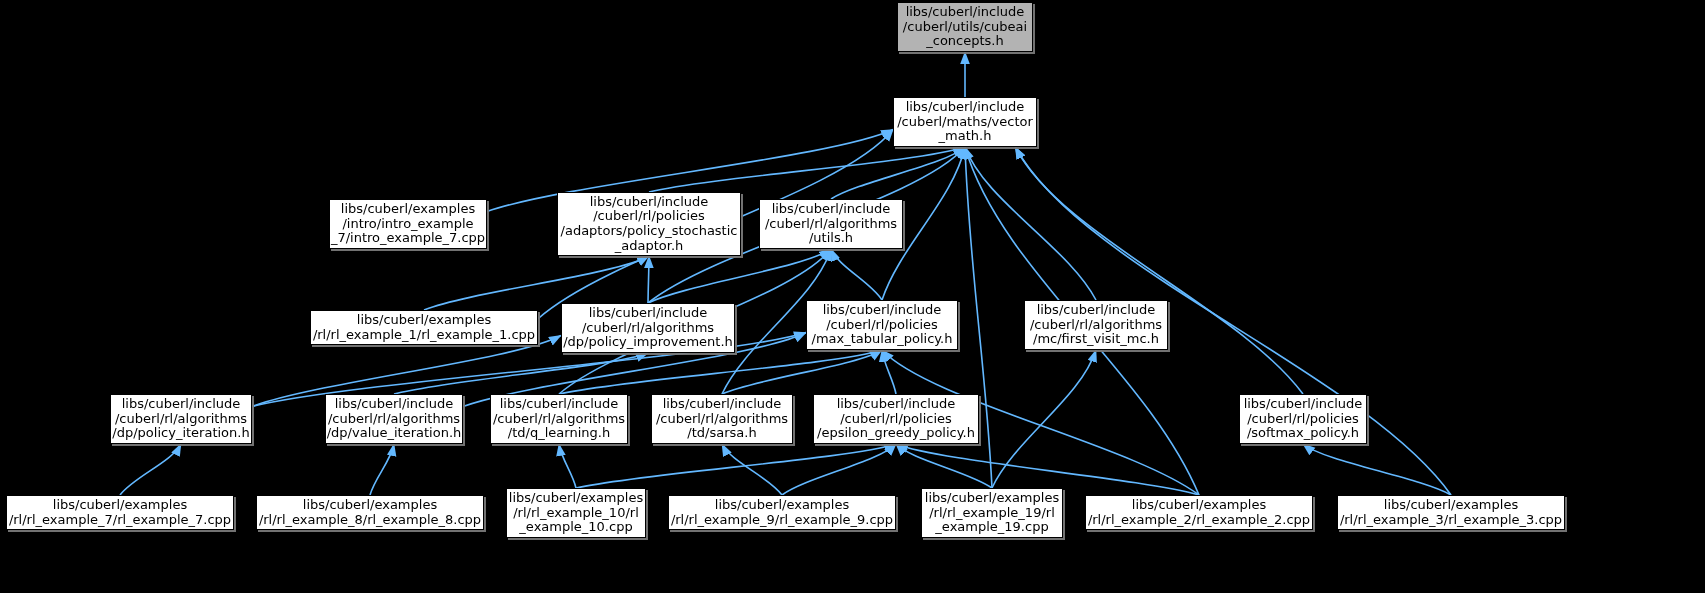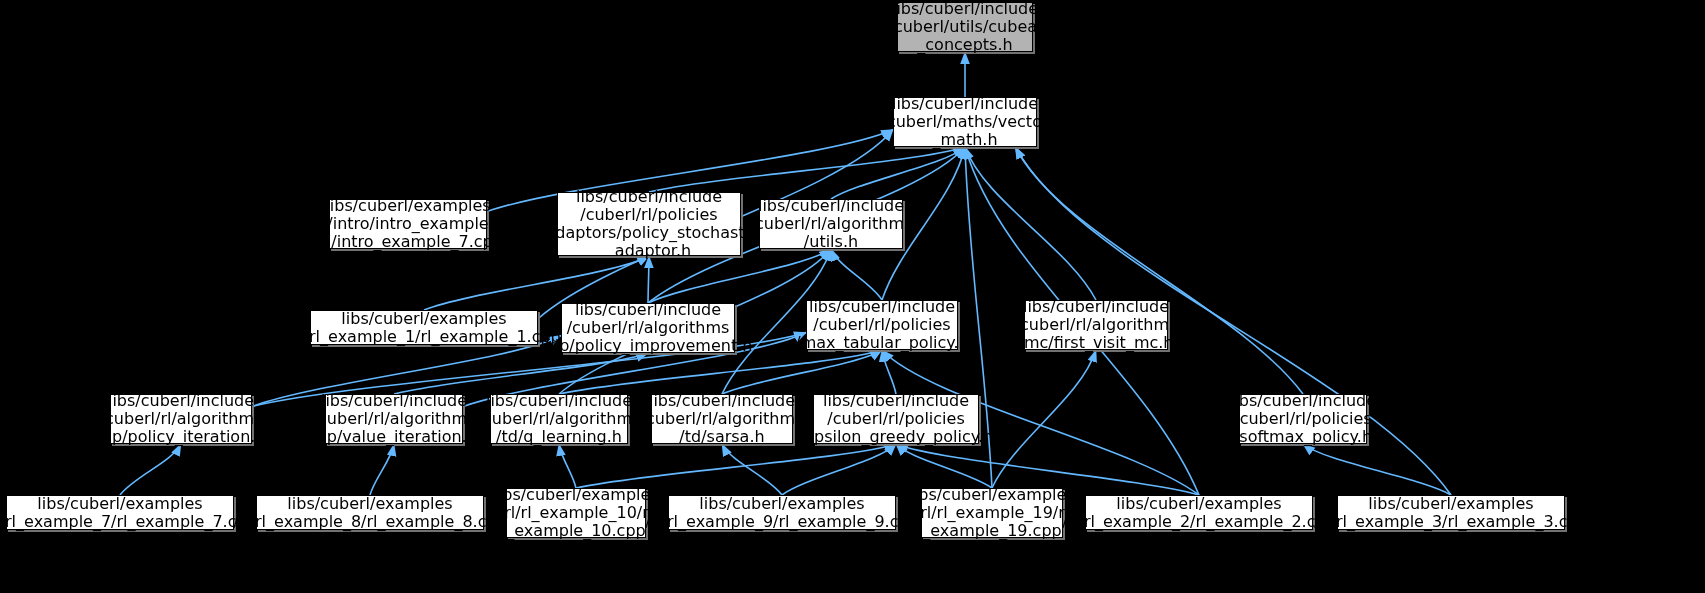--- a/index.html
+++ b/index.html
@@ -3,21 +3,21 @@
 <meta charset="utf-8">
 <style>
   html,body{margin:0;padding:0;background:#000;}
   #stage{position:relative;width:1705px;height:593px;background:#000;
          font-family:"DejaVu Sans","Liberation Sans",sans-serif;overflow:hidden;}
   #edges{position:absolute;left:0;top:0;width:1705px;height:593px;}
   .node{position:absolute;box-sizing:border-box;background:#ffffff;
         border:1px solid #000;
         box-shadow:2px 2px 0 0 rgba(120,120,120,0.95);
         display:flex;align-items:center;justify-content:center;
-        text-align:center;color:#000;font-size:16px;line-height:1.12;
+        text-align:center;color:#000;font-size:13px;line-height:1.12;
         white-space:pre-line;padding:1px 3px;}
   .node.root{background:#b3b3b3;}
 </style>
 </head>
 <body>
 
 <div id="stage">
   <svg id="edges" viewBox="0 0 1705 593" xmlns="http://www.w3.org/2000/svg">
     <defs>
       <marker id="ah" markerWidth="9" markerHeight="9" refX="7.5" refY="3" orient="auto" markerUnits="strokeWidth">

